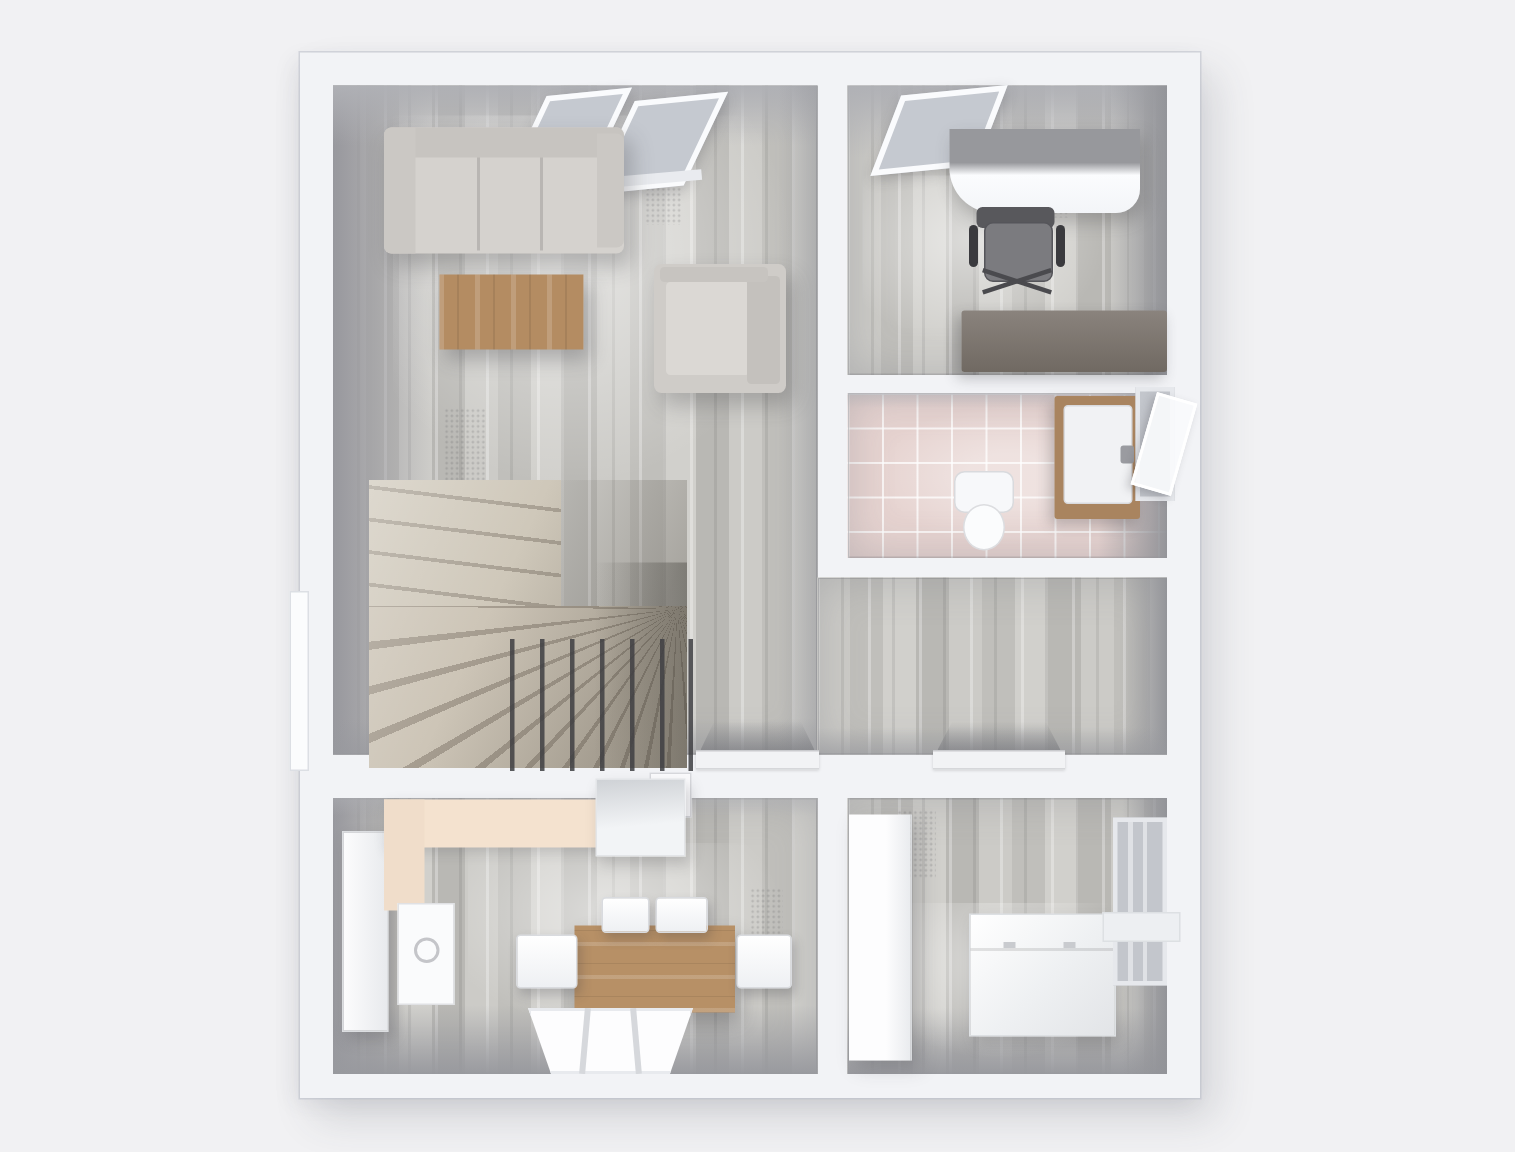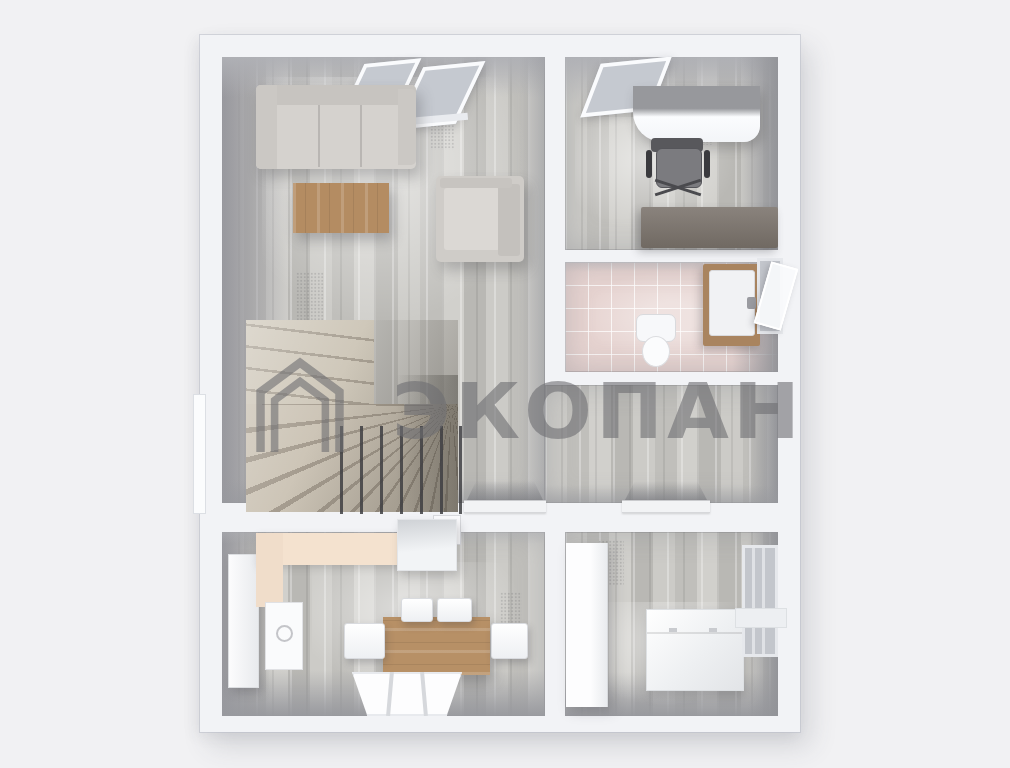--- a/index.html
+++ b/index.html
@@ -218,21 +218,14 @@
   <div class="abs" style="left:566px;top:543px;width:41px;height:164px;background:linear-gradient(90deg,#fdfdfe 60%,#e9ebee);border-right:1px solid #d8dadd;box-shadow:5px 4px 12px rgba(60,60,66,.25);"></div>
   <div class="abs whitebox" style="left:646px;top:609px;width:96px;height:80px;">
     <div class="abs" style="left:0;top:22px;width:100%;height:1.5px;background:rgba(0,0,0,.10);"></div>
     <div class="abs" style="left:22px;top:18px;width:8px;height:4px;background:#c9cbcf;"></div>
     <div class="abs" style="left:62px;top:18px;width:8px;height:4px;background:#c9cbcf;"></div>
   </div>
   <div class="abs win-wall" style="left:742px;top:545px;width:30px;height:106px;
               background-image:linear-gradient(90deg, rgba(0,0,0,0) 0 7px, #dfe1e5 7px 10px, rgba(0,0,0,0) 10px 17px, #dfe1e5 17px 20px, rgba(0,0,0,0) 20px);"></div>
   <div class="abs" style="left:735px;top:608px;width:50px;height:18px;background:#edeff2;border:1px solid #dde0e3;"></div>
 
-  <div class="abs wm" style="left:250px;top:352px;width:530px;height:108px;">
-    <svg class="abs" style="left:3px;top:4px;" width="94" height="98" viewBox="0 0 100 104" fill="none">
-      <path d="M8 102 L8 38 L50 7 L92 38 L92 102" stroke="#6e6e72" stroke-opacity="0.6" stroke-width="9" fill="none"></path>
-      <path d="M23 102 L23 47 L50 27 L77 47 L77 102" stroke="#6e6e72" stroke-opacity="0.6" stroke-width="8" fill="none"></path>
-    </svg>
-    <div class="abs wm-text" style="left:142px;top:14px;">ЭКОПАН</div>
-  </div>
 
 </div>
 
 </body></html>

